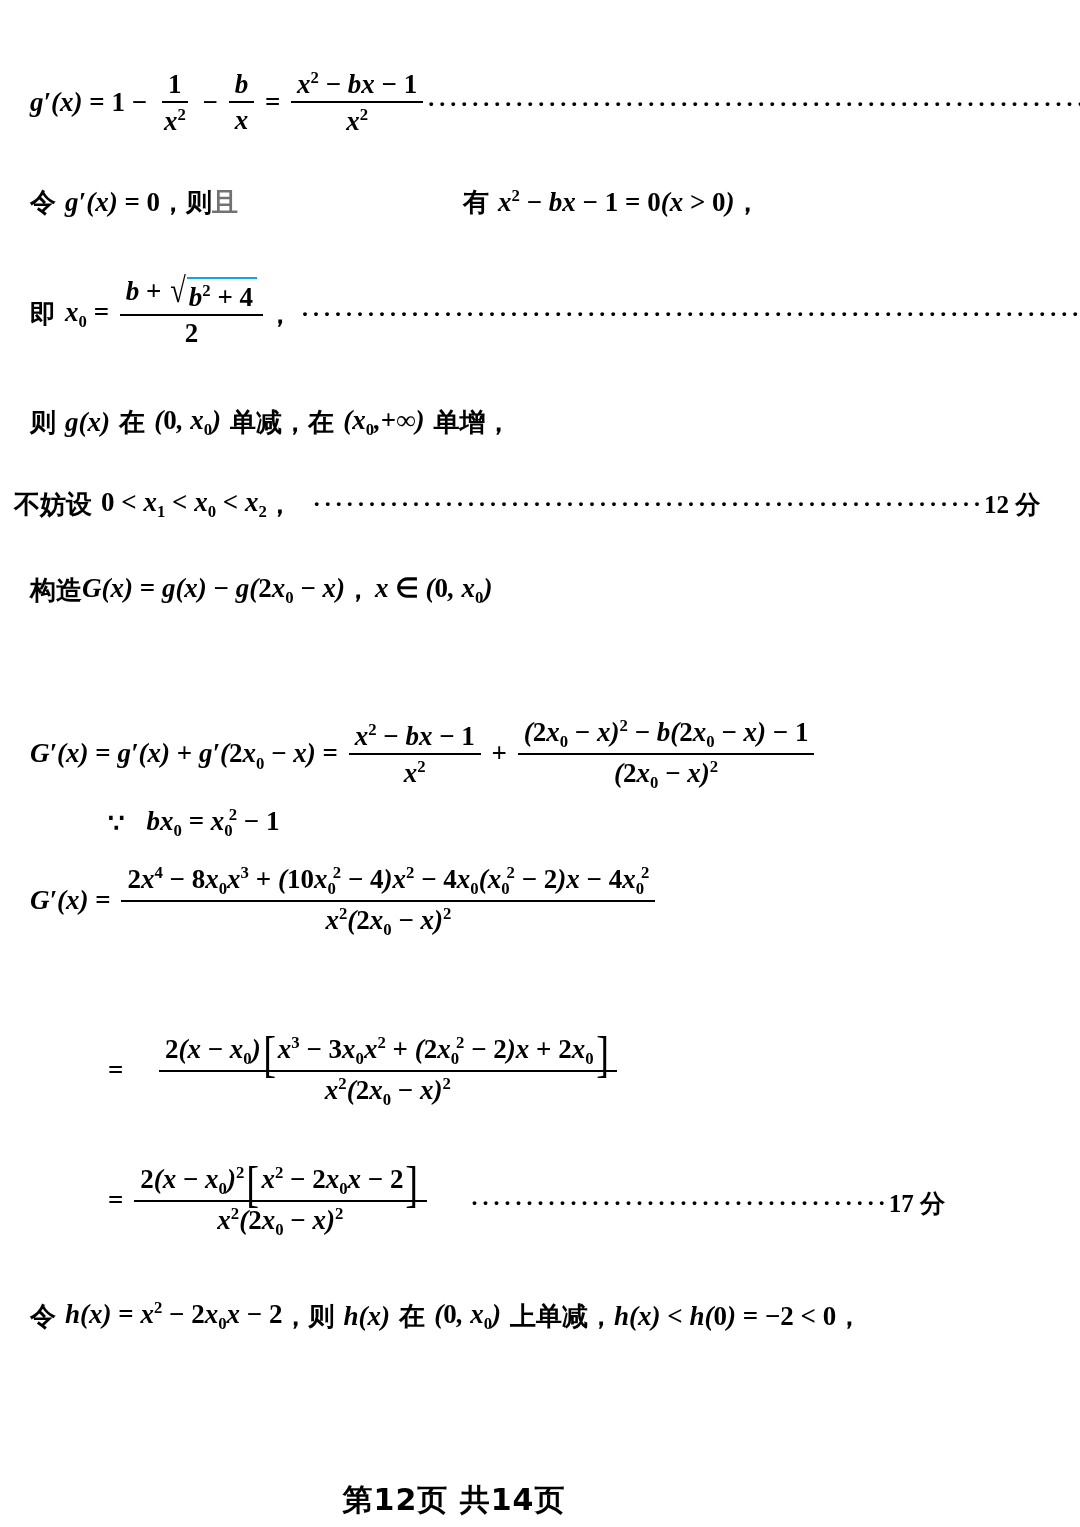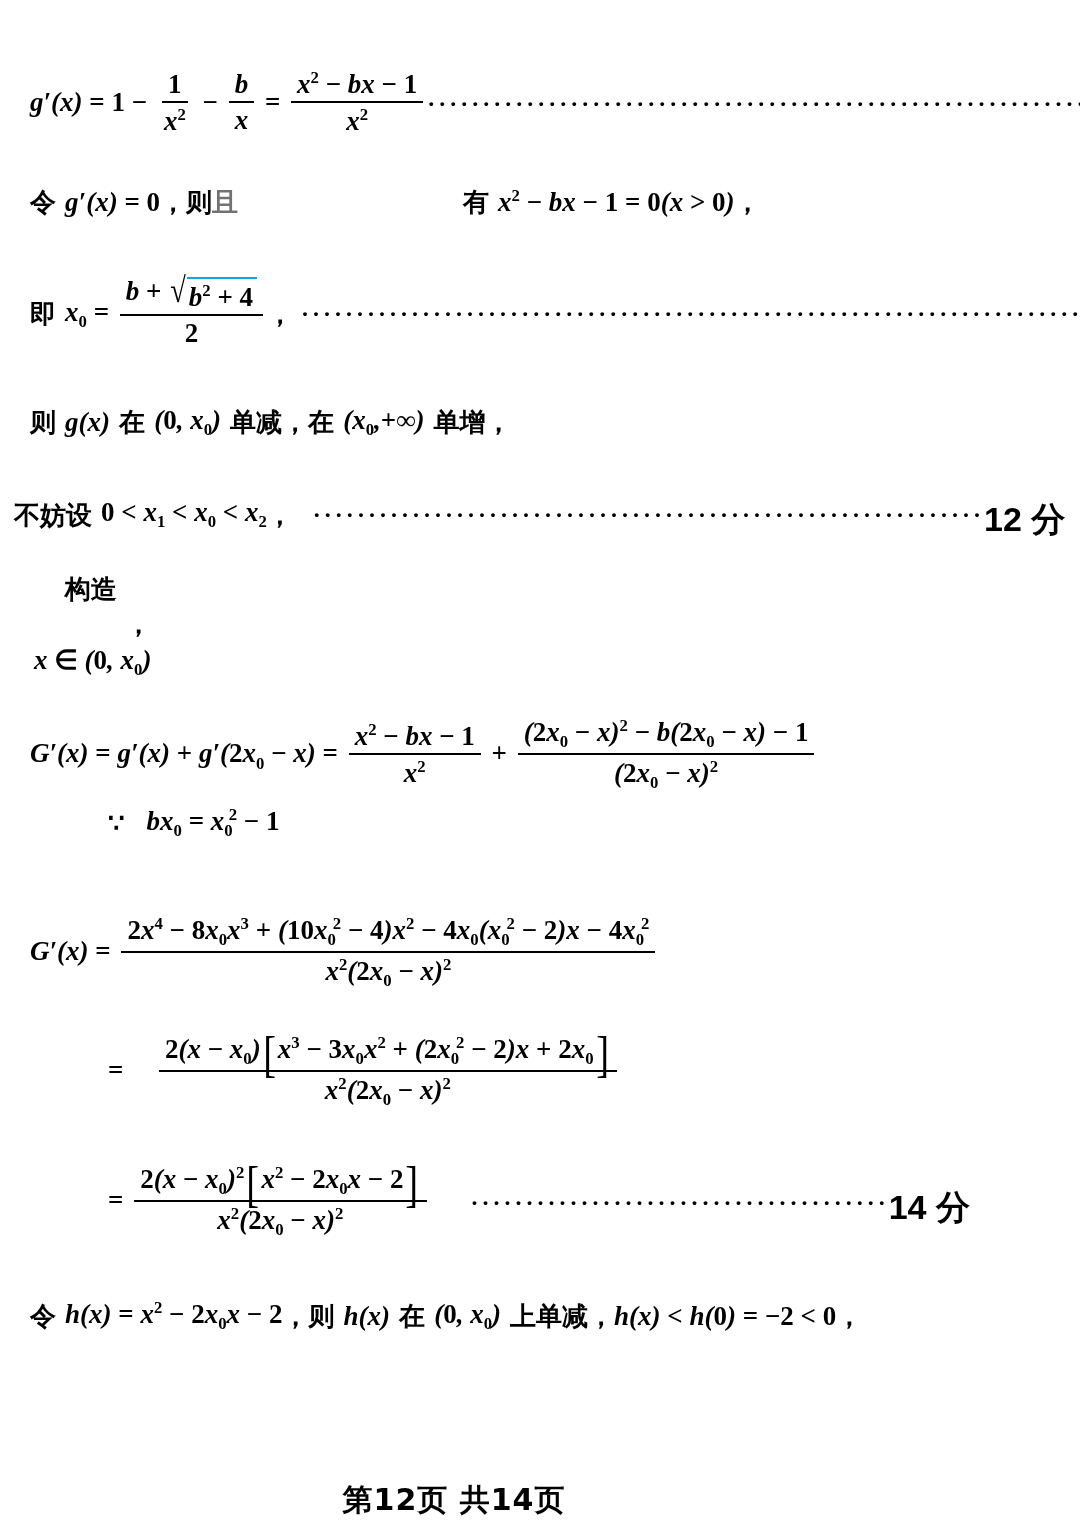--- a/index.html
+++ b/index.html
@@ -70,25 +70,24 @@
   .supn { font-size: 0.62em; vertical-align: super; font-style: normal; font-weight: bold;}
   .subn { font-size: 0.62em; vertical-align: sub; font-style: normal; font-weight: bold;}
   .dots {
     font-family: "Liberation Serif", serif;
     font-style: normal;
     font-weight: bold;
     letter-spacing: 3px;
     font-size: 24px;
   }
   .score {
-    font-family: Liberation Sans, sans-serif;
-    font-style: normal;
-    font-weight: bold;
-    font-size: 34px;
-    margin-top: 10px;
+    font-family: Liberation Serif, serif;
+    font-style: normal;
+    font-weight: bold;
+    font-size: 25px;
   }
   
   .sqrt {
     display: inline-flex;
     align-items: stretch;
     position: relative;
     margin-left: 2px;
   }
   .sqrt .radical {
     font-size: 1.05em;
@@ -191,22 +190,23 @@
   </div>
 
   <div class="line" style="left:14px; top:487px;">
     <span class="cn">不妨设&nbsp;</span>
     <span class="math"><span class="num">0</span><span class="op"> &lt; </span>x<span class="subn">1</span><span class="op"> &lt; </span>x<span class="subn">0</span><span class="op"> &lt; </span>x<span class="subn">2</span></span>
     <span class="cn">，</span>
     <span class="dots" style="margin-left:20px;">·····························································</span>
     <span class="score">12 分</span>
   </div>
 
-  <div class="line" style="left:30px; top:572px;flex-direction:column;">
+  <div class="line" style="left:30px; top:572px;">
     <span class="cn">构造</span>
+    <span class="math">G(x)<span class="op"> = </span>g(x)<span class="op"> − </span>g(<span class="num">2</span>x<span class="subn">0</span><span class="op"> − </span>x)</span>
     <span class="cn" style="align-self:flex-end; padding-bottom:2px;">，</span>
     <span class="math" style="margin-left:4px;">x<span class="op"> ∈ </span>(<span class="num">0</span>, x<span class="subn">0</span>)</span>
   </div>
 
   <div class="line" style="left:30px; top:672px;margin-top:46px;">
     <span class="math">
       G′(x)<span class="op"> = </span>g′(x)<span class="op"> + </span>g′(<span class="num">2</span>x<span class="subn">0</span><span class="op"> − </span>x)<span class="op"> = </span>
       <span class="frac">
           <span class="top">x<span class="supn">2</span><span class="op"> − </span>bx<span class="op"> − </span><span class="num">1</span></span>
           <span class="bot">x<span class="supn">2</span></span>
@@ -217,21 +217,21 @@
           <span class="bot">(<span class="num">2</span>x<span class="subn">0</span><span class="op"> − </span>x)<span class="supn">2</span></span>
         </span>
     </span>
   </div>
 
   <div class="line" style="left:108px; top:805px;">
     <span class="therefore">∵</span>
     <span class="math" style="margin-left:22px;">bx<span class="subn">0</span><span class="op"> = </span>x<span class="subn">0</span><span class="supn" style="margin-left:-4px;">2</span><span class="op"> − </span><span class="num">1</span></span>
   </div>
 
-  <div class="line" style="left:30px; top:916px;">
+  <div class="line" style="left:30px; top:865px;">
     <span class="math">
       G′(x)<span class="op"> = </span>
       <span class="frac">
           <span class="top"><span class="num">2</span>x<span class="supn">4</span><span class="op"> − </span><span class="num">8</span>x<span class="subn">0</span>x<span class="supn">3</span><span class="op"> + </span>(<span class="num">10</span>x<span class="subn">0</span><span class="supn" style="margin-left:-3px;">2</span><span class="op"> − </span><span class="num">4</span>)x<span class="supn">2</span><span class="op"> − </span><span class="num">4</span>x<span class="subn">0</span>(x<span class="subn">0</span><span class="supn" style="margin-left:-3px;">2</span><span class="op"> − </span><span class="num">2</span>)x<span class="op"> − </span><span class="num">4</span>x<span class="subn">0</span><span class="supn" style="margin-left:-3px;">2</span></span>
           <span class="bot">x<span class="supn">2</span>(<span class="num">2</span>x<span class="subn">0</span><span class="op"> − </span>x)<span class="supn">2</span></span>
         </span>
     </span>
   </div>
 
   <div class="line" style="left:108px; top:1035px;">
@@ -247,21 +247,21 @@
 
   <div class="line" style="left:108px; top:1165px;">
     <span class="math">
       <span class="op">=</span>
       <span class="frac">
           <span class="top"><span class="num">2</span>(x<span class="op"> − </span>x<span class="subn">0</span>)<span class="supn">2</span><span class="bk">[</span>x<span class="supn">2</span><span class="op"> − </span><span class="num">2</span>x<span class="subn">0</span>x<span class="op"> − </span><span class="num">2</span><span class="bk">]</span></span>
           <span class="bot">x<span class="supn">2</span>(<span class="num">2</span>x<span class="subn">0</span><span class="op"> − </span>x)<span class="supn">2</span></span>
         </span>
     </span>
     <span class="dots" style="margin-left:40px;">······································</span>
-    <span class="score">14 分</span>
+    <span class="score">17 分</span>
   </div>
 
   <div class="line" style="left:30px; top:1298px;">
     <span class="cn">令&nbsp;</span>
     <span class="math">h(x)<span class="op"> = </span>x<span class="supn">2</span><span class="op"> − </span><span class="num">2</span>x<span class="subn">0</span>x<span class="op"> − </span><span class="num">2</span></span>
     <span class="cn">，则&nbsp;</span>
     <span class="math">h(x)</span>
     <span class="cn">&nbsp;在&nbsp;</span>
     <span class="math">(<span class="num">0</span>, x<span class="subn">0</span>)</span>
     <span class="cn">&nbsp;上单减，</span>

